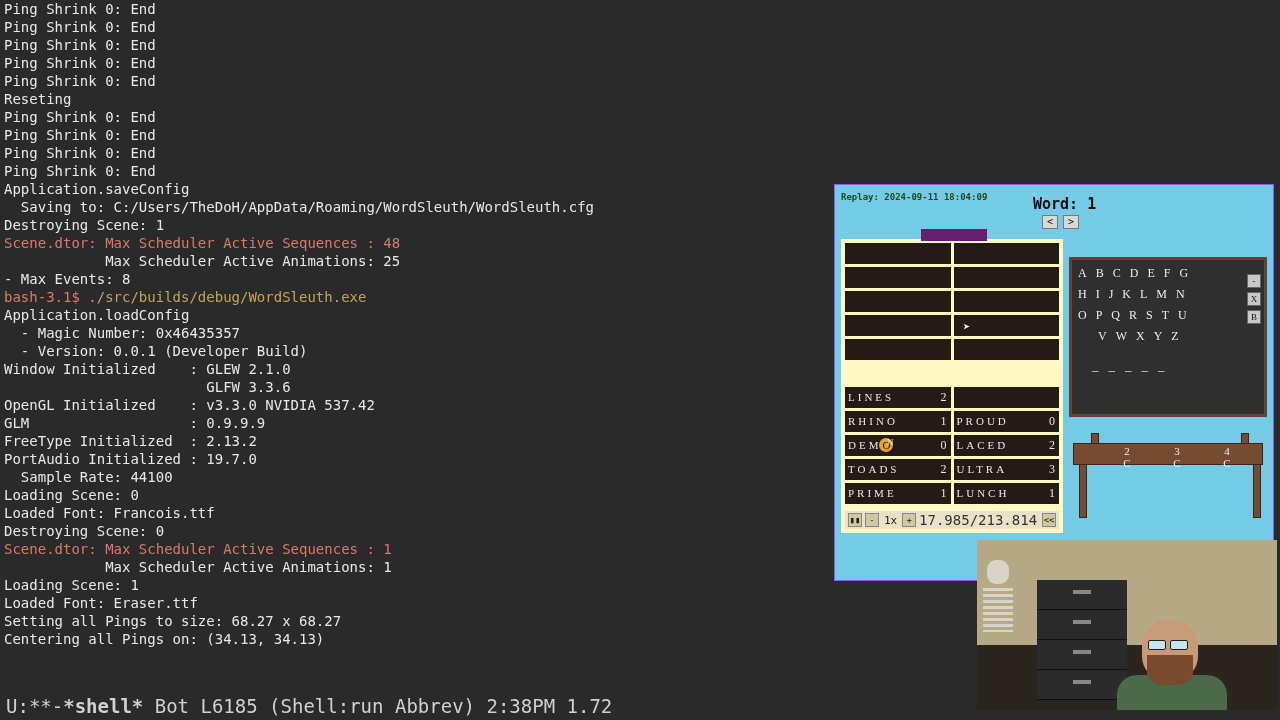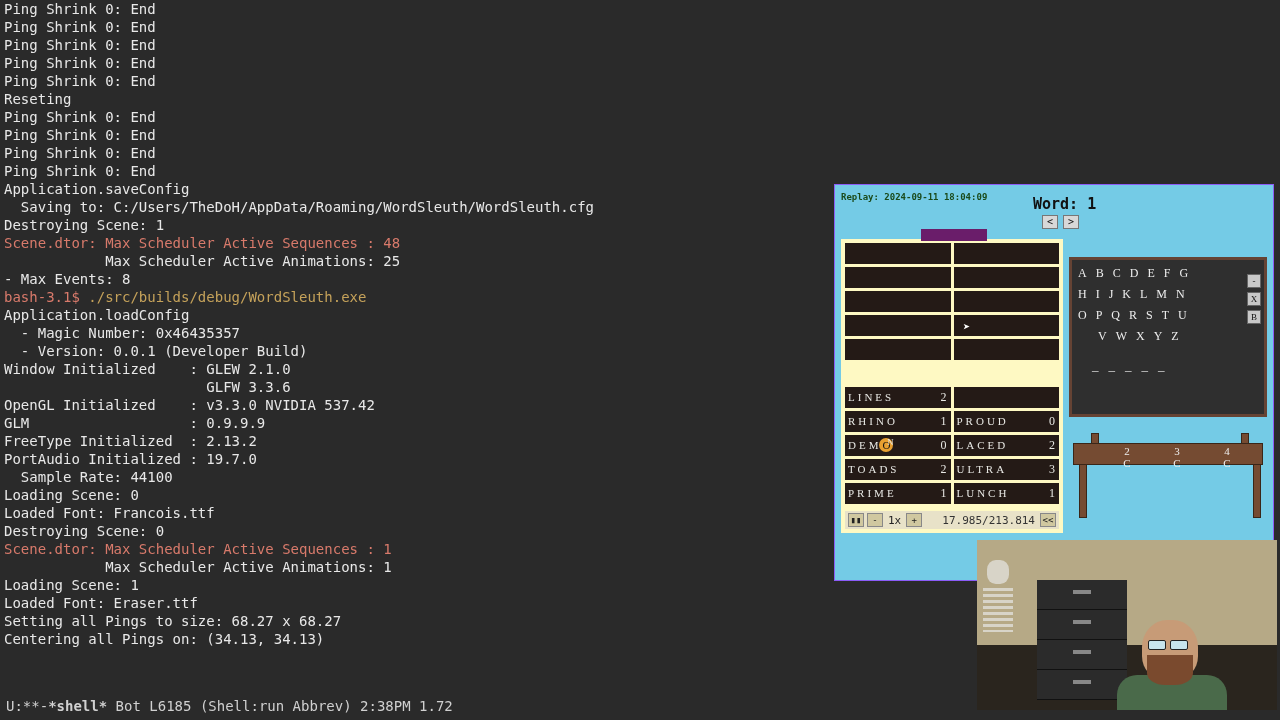--- a/index.html
+++ b/index.html
@@ -22,21 +22,21 @@
   .term-line { display: block; }
   .red { color: #d87a6b; }
   .gold { color: #c5a25a; text-align: center; }
   .status-bar {
     position: absolute;
     left: 0; bottom: 4px;
     width: 100%; height: 20px;
     background: #2a2a2a;
     color: #d0d0d0;
     padding-left: 6px;
-    font-size: 14px;
+    font-size: 19px;
     line-height: 20px;
   }
   .status-bar .sbold { font-weight: bold; }
 
   
   .game {
     position: absolute;
     left: 834px; top: 184px;
     width: 440px; height: 397px;
     background: #74cbe6;
@@ -146,21 +146,21 @@
     width: 16px; height: 14px;
     background: #d0c8a0;
     border: 1px solid #888;
     font-size: 9px; line-height: 12px;
     text-align: center; color: #222;
     cursor: pointer;
   }
   .pb-speed {
     font-size: 11px; color: #222; padding: 0 2px;
   }
-  .pb-time { font-size: 11px; color: #333; margin-left: auto; margin-right: 2px; }
+  .pb-time { font-size: 14px; color: #333; margin-left: auto; margin-right: 2px; }
 
   .chalkboard {
     position: absolute;
     left: 234px; top: 72px;
     width: 198px; height: 160px;
     background: #2f2f2f;
     border: 3px solid #654334;
     padding: 6px 4px;
     font-family: "Comic Sans MS", cursive;
     color: #eee;

